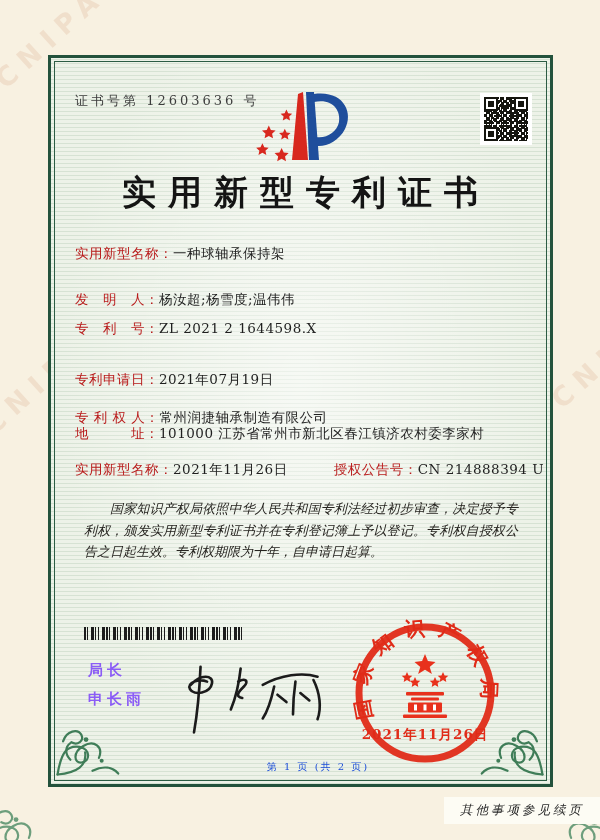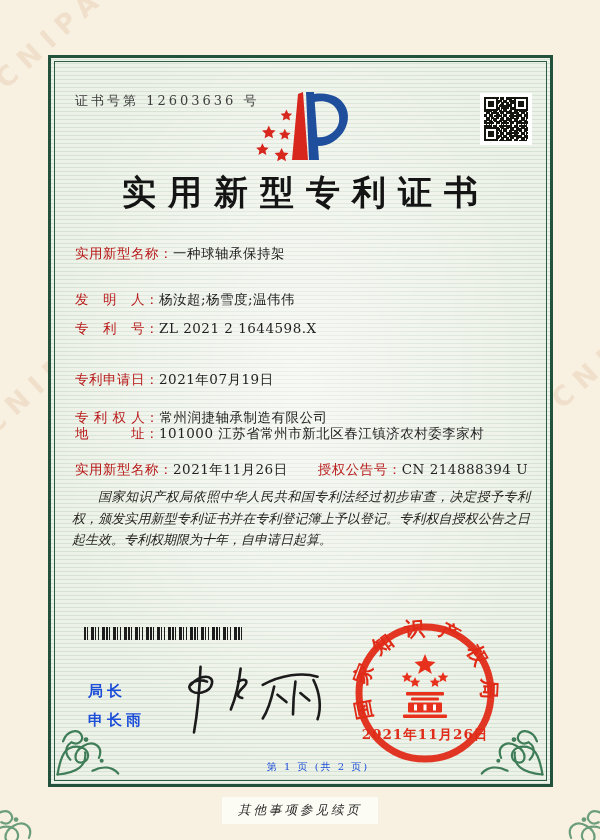--- a/index.html
+++ b/index.html
@@ -47,51 +47,51 @@
   .title{
     position:absolute;left:0;top:170px;width:600px;text-align:center;
     font-size:34px;font-weight:bold;color:#141414;letter-spacing:12px;text-indent:12px;
   }
   .field-row{
     position:absolute;left:75px;width:460px;font-size:13.5px;color:#1f1f1f;
     letter-spacing:0.5px;white-space:nowrap;
   }
   .field-label{color:#b91c1c;}
   .field-value{color:#1f1f1f;text-align:center;}
-  .grant-col2{margin-left:30px;}
+  .grant-col2{margin-left:46px;}
   .body-text{
     position:absolute;left:72px;top:486px;width:458px;
     font-size:13px;line-height:21.5px;color:#25231f;
     font-style:italic;text-align:justify;
   }
-  .body-text p{margin:0;text-indent:2em;}
+  .body-text p{margin:12px;text-indent:2em;}
   .barcode{
     position:absolute;left:84px;top:627px;width:158px;height:13px;
     background:repeating-linear-gradient(90deg,
       #1c1c1c 0 2px, transparent 2px 3px,
       #1c1c1c 3px 4px, transparent 4px 7px,
       #1c1c1c 7px 10px, transparent 10px 11px,
       #1c1c1c 11px 12px, transparent 12px 14px,
       #1c1c1c 14px 15px, transparent 15px 18px,
       #1c1c1c 18px 21px, transparent 21px 22px);
   }
-  .officer{position:absolute;left:88px;top:676px;font-size:15px;color:#1d4ed8;letter-spacing:4px;line-height:29px;
-    font-family:Liberation Sans, sans-serif;font-weight:bold;}
+  .officer{position:absolute;left:88px;top:656px;font-size:15px;color:#8b5cf6;letter-spacing:4px;line-height:29px;
+    font-family:Liberation Serif, serif;font-weight:bold;}
   .signature{position:absolute;left:158px;top:652px;width:180px;height:92px;}
   .seal{position:absolute;left:350px;top:618px;width:150px;height:150px;}
   .seal-date{
     position:absolute;left:350px;top:726px;width:150px;text-align:center;
     font-size:13.5px;font-weight:bold;color:#e02b18;letter-spacing:1px;white-space:nowrap;
   }
   .page-indicator{
     position:absolute;left:0;top:760px;width:600px;text-align:center;
     font-size:10px;color:#1d4ed8;letter-spacing:2px;margin-left:18px;
   }
   .continuation{
-    position:absolute;left:0;top:797px;width:600px;text-align:center;
+    position:absolute;left:0;top:797px;width:600px;text-align:right;
   }
   .continuation span{
     display:inline-block;background:#fdfcf4;padding:5px 16px;
     font-size:12.5px;font-style:italic;color:#2a2a2a;letter-spacing:3px;
   }
   .flourish{position:absolute;width:92px;height:92px;}
   .fl-bl{left:52px;top:688px;}
   .fl-br{left:456px;top:688px;transform:scaleX(-1);}
   .fl-page-bl{left:-18px;top:768px;}
   .fl-page-br{left:526px;top:768px;transform:scaleX(-1);}

